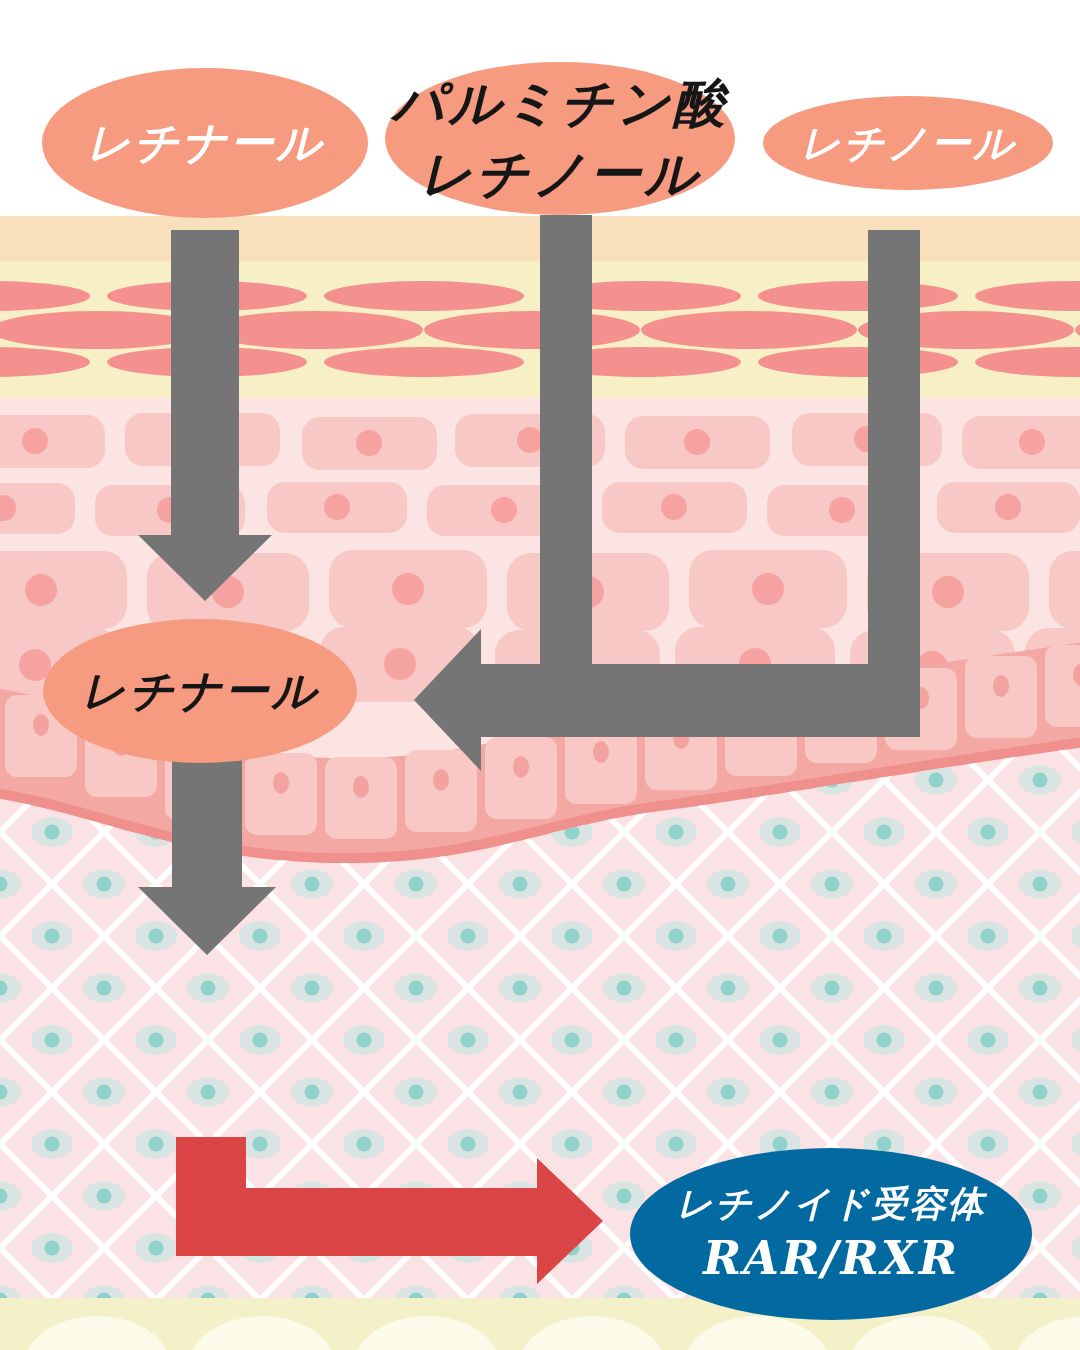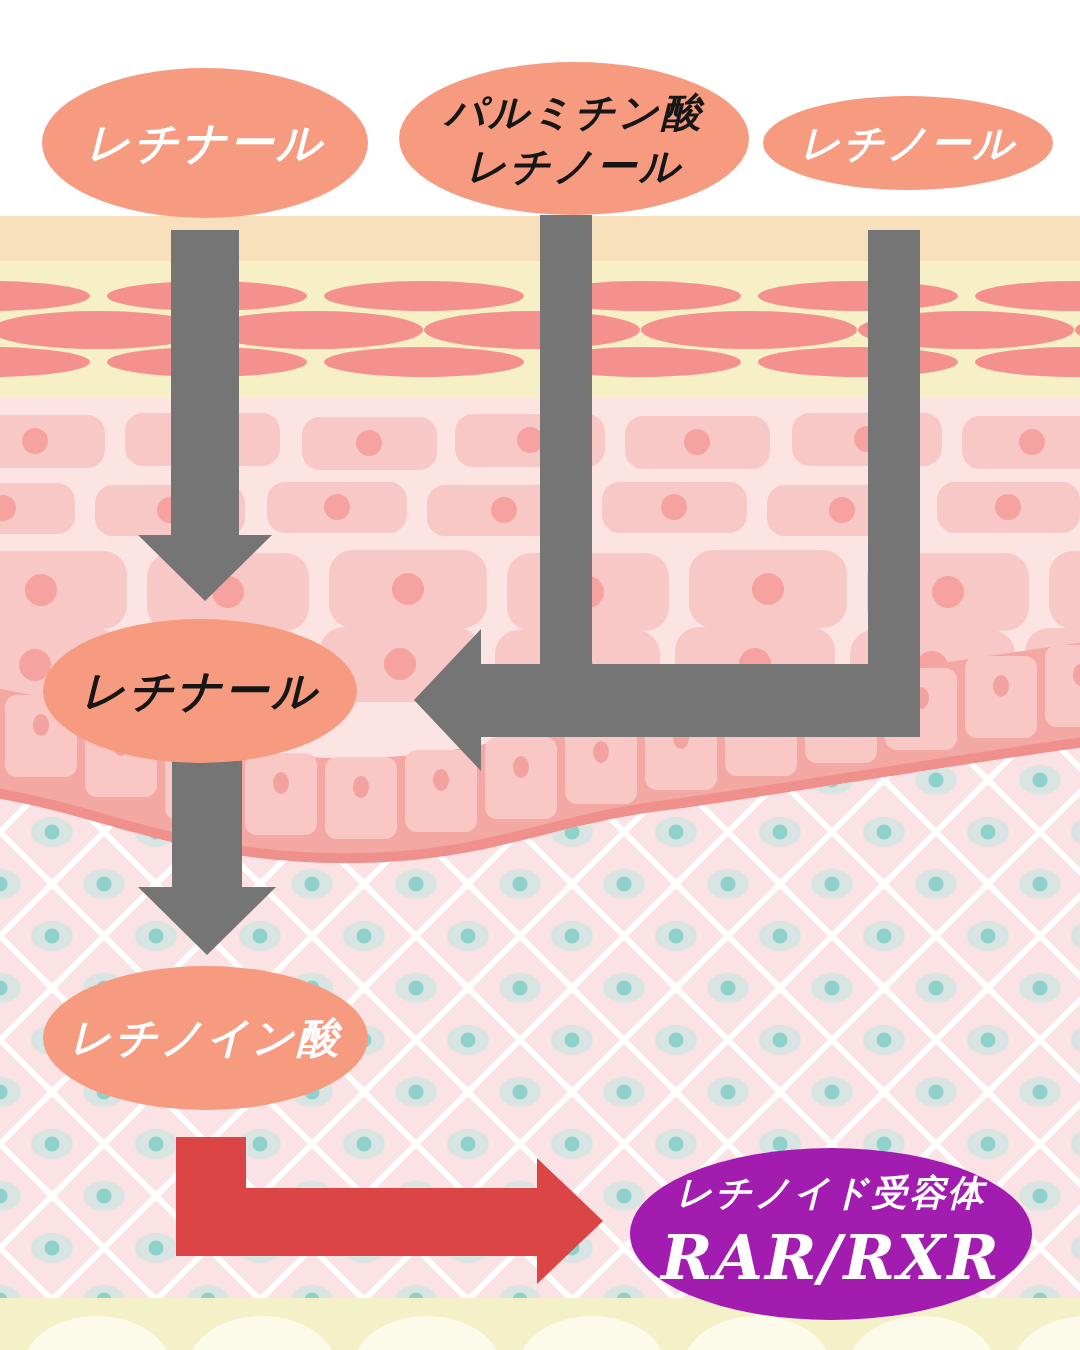--- a/index.html
+++ b/index.html
@@ -3,21 +3,21 @@
 <meta charset="utf-8">
 <style>
   html,body{margin:0;padding:0;background:#ffffff;}
   .stage{position:relative;width:1080px;height:1350px;overflow:hidden;background:#ffffff;
          font-family:"DejaVu Serif","Liberation Serif",serif;font-style:italic;}
   .bg-svg{position:absolute;left:0;top:0;width:1080px;height:1350px;display:block;}
   .node{position:absolute;border-radius:50%;display:flex;flex-direction:column;
         align-items:center;justify-content:center;text-align:center;
         font-weight:700;letter-spacing:.06em;}
   .salmon{background:#F69B80;}
-  .redellipse{background:#a21caf;}
+  .redellipse{background:#0369a1;}
   .t-white{color:#ffffff;}
   .t-black{color:#161616;}
   .node .l1{display:block;}
   .node .l2{display:block;}
 </style>
 </head>
 <body>
 
 <div class="stage">
 
@@ -193,35 +193,32 @@
       <polygon points="172,757 242,757 242,887 276,887 207,955 138,887 172,887"></polygon>
     </g>
 
     <path fill="#DC4545" d="M176,1137 L246,1137 L246,1188 L537,1188 L537,1158 L603,1221 L537,1284 L537,1256 L176,1256 Z"></path>
   </svg>
 
   <div class="node salmon t-white" style="left:42px;top:68px;width:326px;height:150px;font-size:44px;">
     <span class="l1">レチナール</span>
   </div>
 
-  <div class="node salmon t-black" style="left:399px;top:62px;width:350px;height:153px;font-size:40px;line-height:1.35;">
+  <div class="node salmon t-black" style="left:385px;top:62px;width:350px;height:153px;font-size:52px;line-height:1.35;">
     <span class="l1">パルミチン酸</span>
     <span class="l2">レチノール</span>
   </div>
 
   <div class="node salmon t-white" style="left:763px;top:96px;width:290px;height:94px;font-size:40px;">
     <span class="l1">レチノール</span>
   </div>
 
   <div class="node salmon t-black" style="left:43px;top:619px;width:314px;height:144px;font-size:44px;">
     <span class="l1">レチナール</span>
   </div>
 
-  <div class="node salmon t-white" style="left:43px;top:966px;width:325px;height:144px;font-size:42px;">
-    <span class="l1">レチノイン酸</span>
-  </div>
 
   <div class="node redellipse t-white" style="left:630px;top:1148px;width:402px;height:172px;font-size:36px;line-height:1.35;">
     <span class="l1">レチノイド受容体</span>
-    <span class="l2" style="font-size:62px;">RAR/RXR</span>
+    <span class="l2" style="font-size:46px;">RAR/RXR</span>
   </div>
 
 </div>
 
 </body></html>

